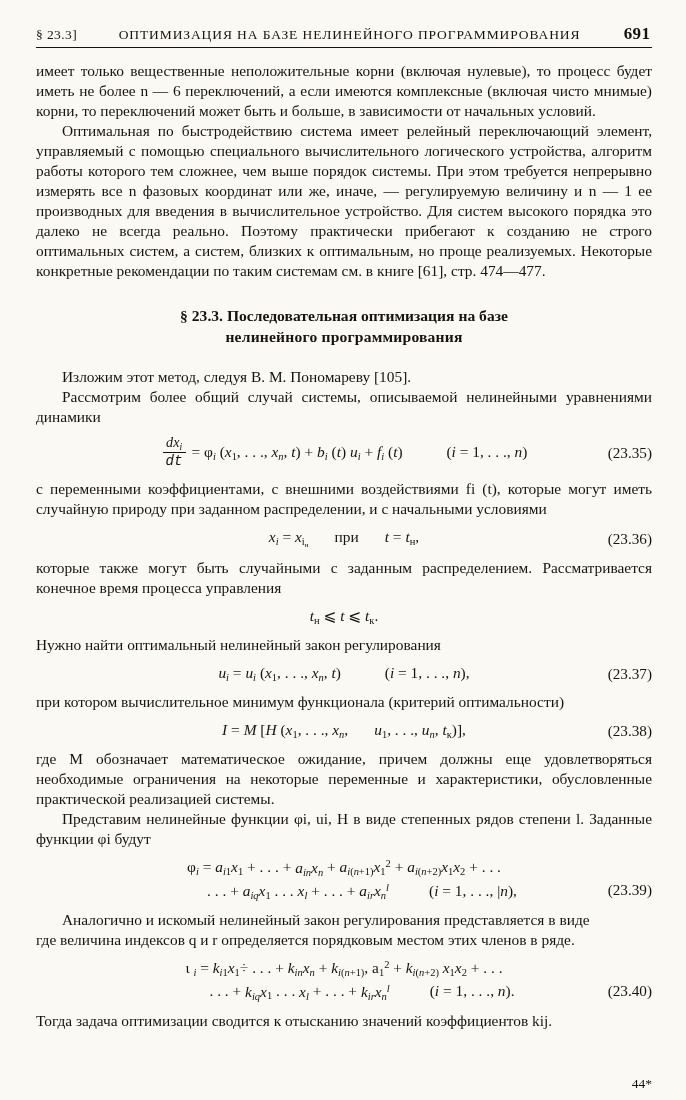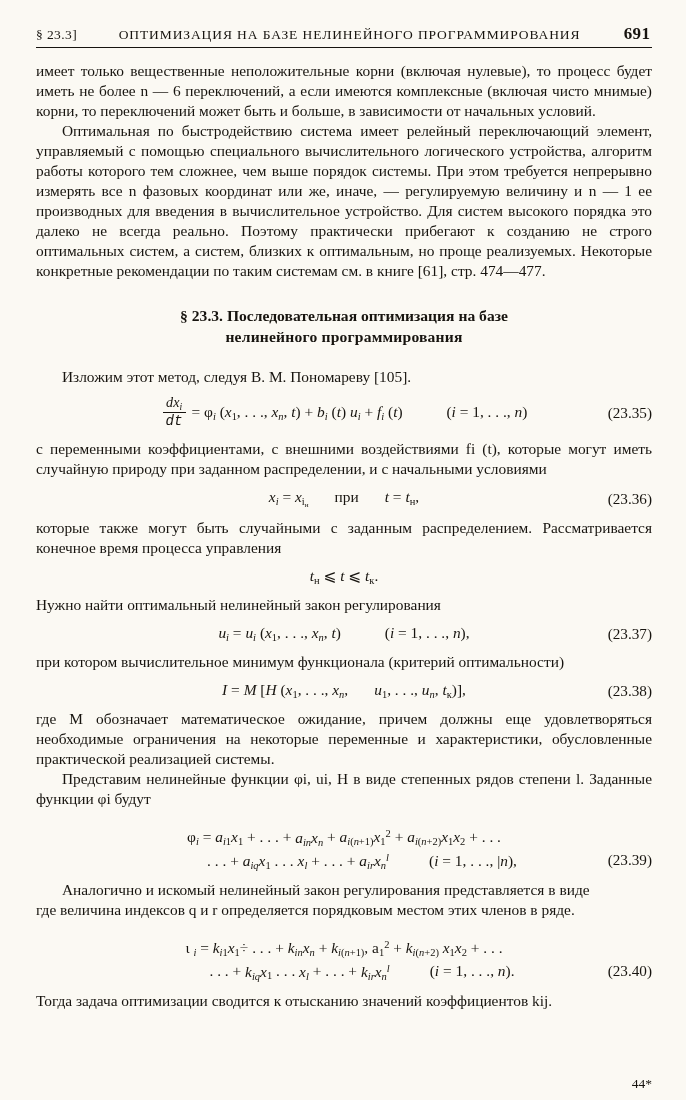--- a/index.html
+++ b/index.html
@@ -136,21 +136,20 @@
     display: block;
     font-size: 0.92em;
     border-top: 1px solid #17140f;
     padding: 0 3px;
     line-height: 1.15;
     font-family: Liberation Mono, monospace;
   }
   .long-form {
     display: block;
     text-align: center;
-    margin-top: 10px;
   }
   .cont-line {
     display: block;
     text-align: center;
     position: relative;
     margin-top: 4px;
     padding-left: 36px;
   }
   
   .footer {
@@ -176,20 +175,21 @@
   <p class="body">имеет только вещественные неположительные корни (включая нулевые), то процесс будет иметь не более n — 6 переключений, а если имеются комплексные (включая чисто мнимые) корни, то переключений может быть и больше, в зависимости от начальных   условий.</p>
 
   <p class="body ind">Оптимальная по быстродействию система имеет релейный переключающий элемент, управляемый с помощью специального вычислительного логического устройства, алгоритм работы которого тем сложнее, чем выше порядок системы. При этом требуется непрерывно измерять все n фазовых координат или же, иначе, — регулируемую величину и n — 1 ее производных для введения в вычислительное устройство. Для систем высокого порядка это далеко не всегда реально. Поэтому практически прибегают к созданию не строго оптимальных систем, а систем, близких к оптимальным, но проще реализуемых. Некоторые конкретные рекомендации по таким системам см. в книге [61], стр. 474—477.</p>
 
   <div class="sect-head">
     <span>§ 23.3. Последовательная  оптимизация  на  базе</span>
     <span class="l2">нелинейного  программирования</span>
   </div>
 
   <p class="body ind">Изложим этот метод, следуя В. М. Пономареву [105].</p>
+  <p class="body ind">Рассмотрим более общий случай системы, описываемой нелинейными уравнениями динамики</p>
 
   <div class="formula-row">
     <span class="fml">
       <span class="frac"><span class="num"><i class="v">dx<sub>i</sub></i></span><span class="den"><i class="v">dt</i></span></span>
       = φ<sub><i class="v">i</i></sub> (<i class="v">x</i><sub>1</sub>, . . ., <i class="v">x<sub>n</sub></i>, <i class="v">t</i>) + <i class="v">b<sub>i</sub></i> (<i class="v">t</i>) <i class="v">u<sub>i</sub></i> + <i class="v">f<sub>i</sub></i> (<i class="v">t</i>)
       <span class="gapx"></span>(<i class="v">i</i> = 1, . . ., <i class="v">n</i>)
     </span>
     <span class="tag">(23.35)</span>
   </div>
 

